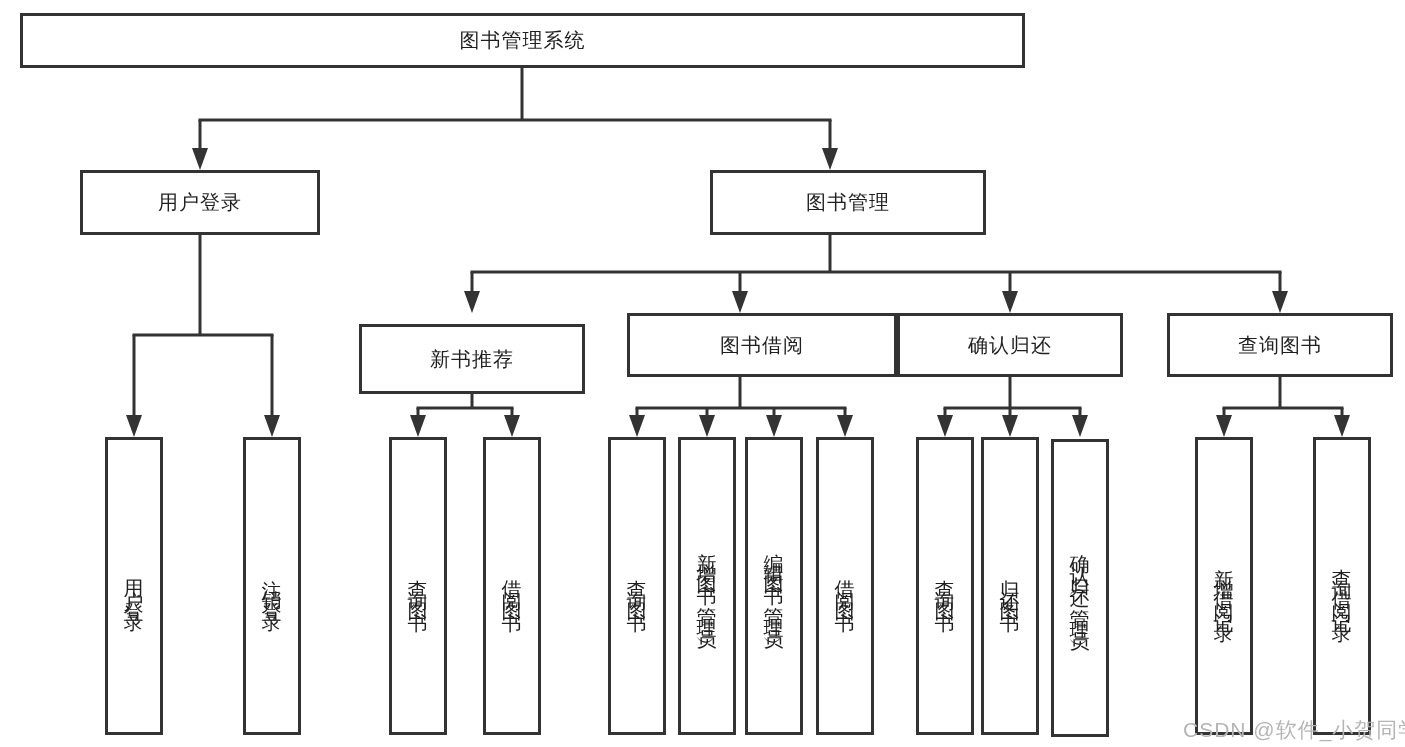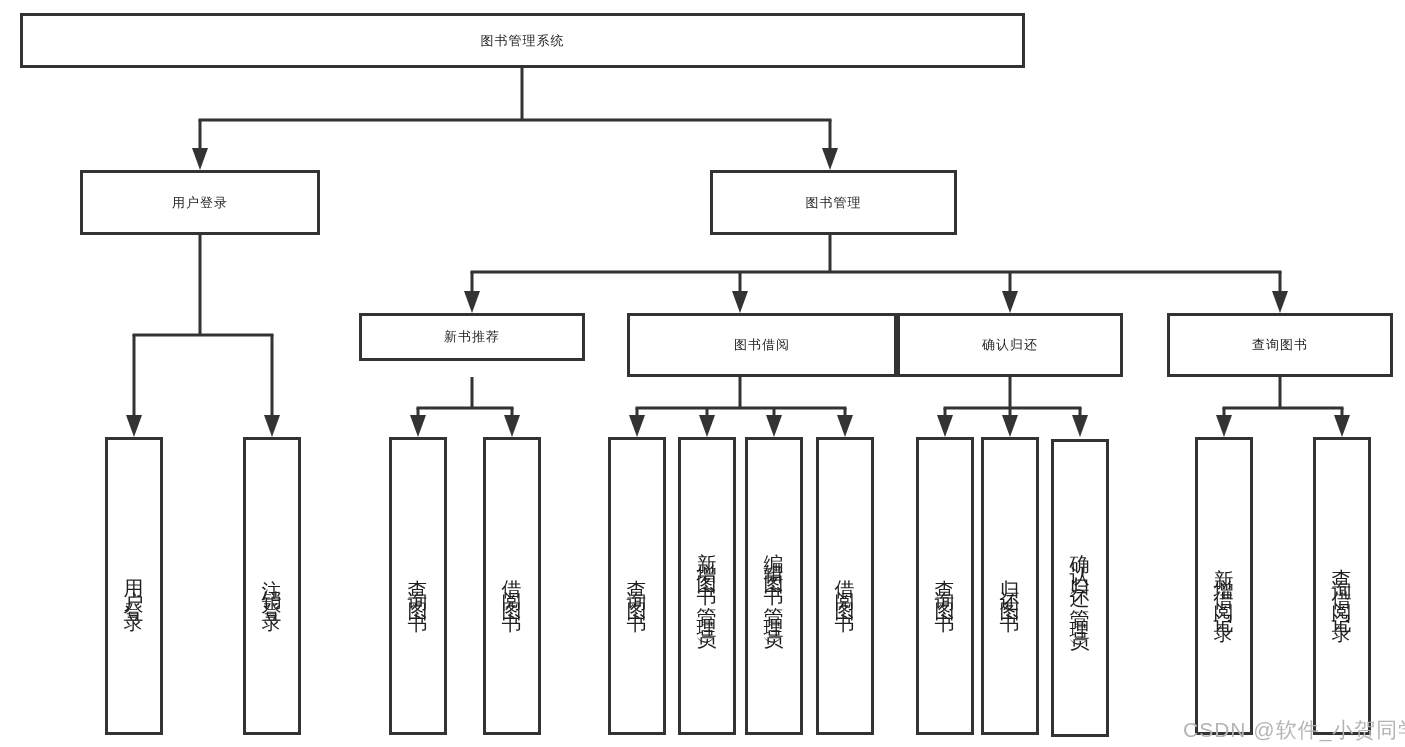--- a/index.html
+++ b/index.html
@@ -5,21 +5,21 @@
   html,body { margin:0; padding:0; background:#ffffff; }
   .canvas {
     position:relative; width:1405px; height:747px; background:#ffffff;
     font-family:"Liberation Sans","DejaVu Sans",sans-serif; overflow:hidden;
   }
   .wires { position:absolute; left:0; top:0; z-index:0; }
   .node {
     position:absolute; box-sizing:border-box; background:#ffffff;
     border:3px solid #333333; color:#1f1f1f;
     display:flex; align-items:center; justify-content:center;
-    font-size:13px; letter-spacing:1px; z-index:1; white-space:nowrap;
+    font-size:20px; letter-spacing:1px; z-index:1; white-space:nowrap;
   }
   .leaf {
     position:absolute; box-sizing:border-box; background:#ffffff;
     border:3px solid #333333; color:#1f1f1f;
     display:flex; align-items:center; justify-content:center; z-index:1;
   }
   .vtext {
     writing-mode:vertical-rl; text-orientation:mixed;
     font-size:20px; line-height:1; letter-spacing:11px; color:#1f1f1f;
   }
@@ -107,23 +107,23 @@
         <polygon points="1216,415 1232,415 1224,437" stroke="none"></polygon>
         <line x1="1342" y1="408" x2="1342" y2="419"></line>
         <polygon points="1334,415 1350,415 1342,437" stroke="none"></polygon>
       </g>
     </g>
   </svg>
 
   <div class="node" style="left:20px; top:13px; width:1005px; height:55px;">图书管理系统</div>
 
   <div class="node" style="left:80px; top:170px; width:240px; height:65px;">用户登录</div>
-  <div class="node" style="left:710px; top:170px; width:247px; height:65px;">图书管理</div>
+  <div class="node" style="left:710px; top:170px; width:276px; height:65px;">图书管理</div>
 
-  <div class="node" style="left:359px; top:313px; width:226px; height:48px;">新书推荐</div>
+  <div class="node" style="left:359px; top:324px; width:226px; height:70px;">新书推荐</div>
   <div class="node" style="left:627px; top:313px; width:270px; height:64px;">图书借阅</div>
   <div class="node" style="left:897px; top:313px; width:226px; height:64px;">确认归还</div>
   <div class="node" style="left:1167px; top:313px; width:226px; height:64px;">查询图书</div>
 
   <div class="leaf" style="left:105px; top:437px; width:58px; height:298px;">
     <span class="vtext">用户登录</span>
   </div>
   <div class="leaf" style="left:243px; top:437px; width:58px; height:298px;">
     <span class="vtext">注销登录</span>
   </div>

